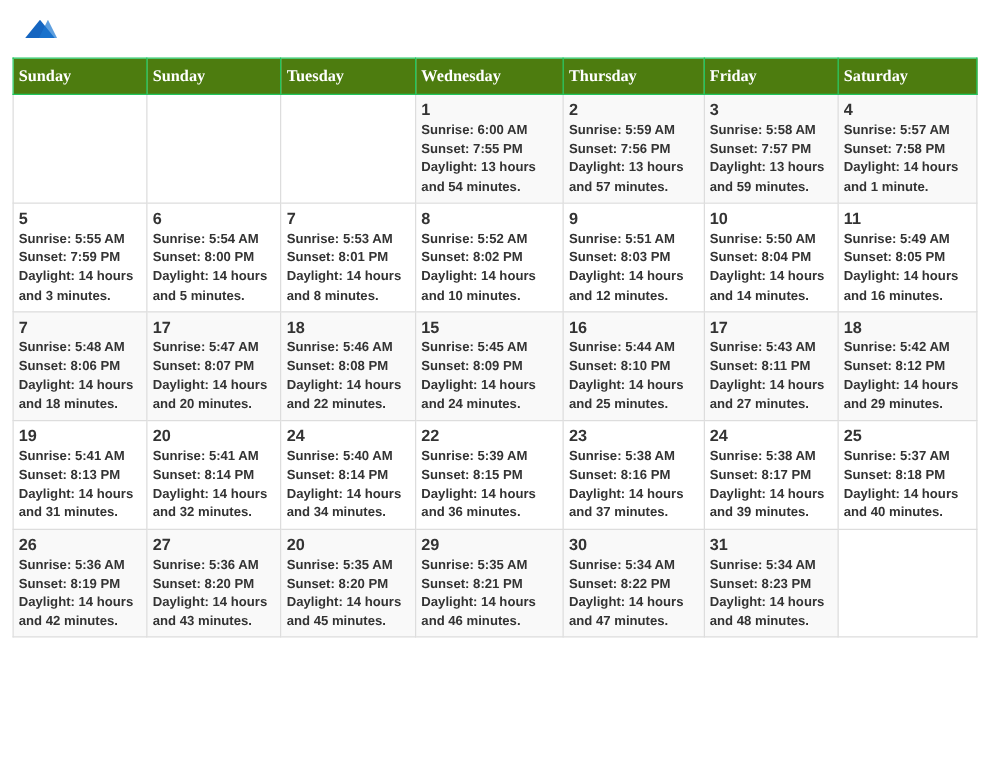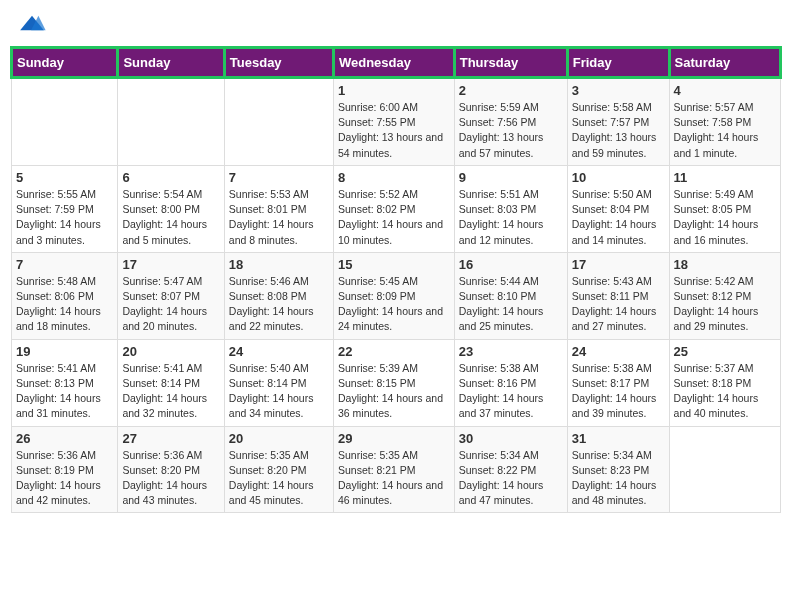--- a/index.html
+++ b/index.html
@@ -38,27 +38,28 @@
     .subtitle {
       font-size: 15px;
       color: #333;
     }
     table {
       width: 100%;
       border-collapse: collapse;
       font-size: 11px;
     }
     thead tr th {
-      background-color: #701a75;
+      background-color: #4d7c0f;
       color: #fff;
       padding: 6px 4px;
       text-align: left;
       font-size: 13px;
       font-weight: bold;
-      border: 3px solid #22c55e;
+      border: 1px solid #22c55e;
+      font-family: Liberation Serif, serif;
     }
     tbody tr {
       border-bottom: 1px solid #ccc;
     }
     tbody tr td {
       vertical-align: top;
       padding: 4px 4px;
       border: 1px solid #ddd;
       background: #fff;
       min-height: 80px;
@@ -69,20 +70,21 @@
     .day-num {
       font-size: 13px;
       font-weight: bold;
       color: #333;
       margin-bottom: 2px;
     }
     .day-info {
       color: #333;
       font-size: 10.5px;
       line-height: 1.45;
+      font-weight: bold;
     }
     .empty-cell {
       background: #fff !important;
     }
   </style>
 </head>
 <body>
 
 <div class="header">
   <div class="logo">

